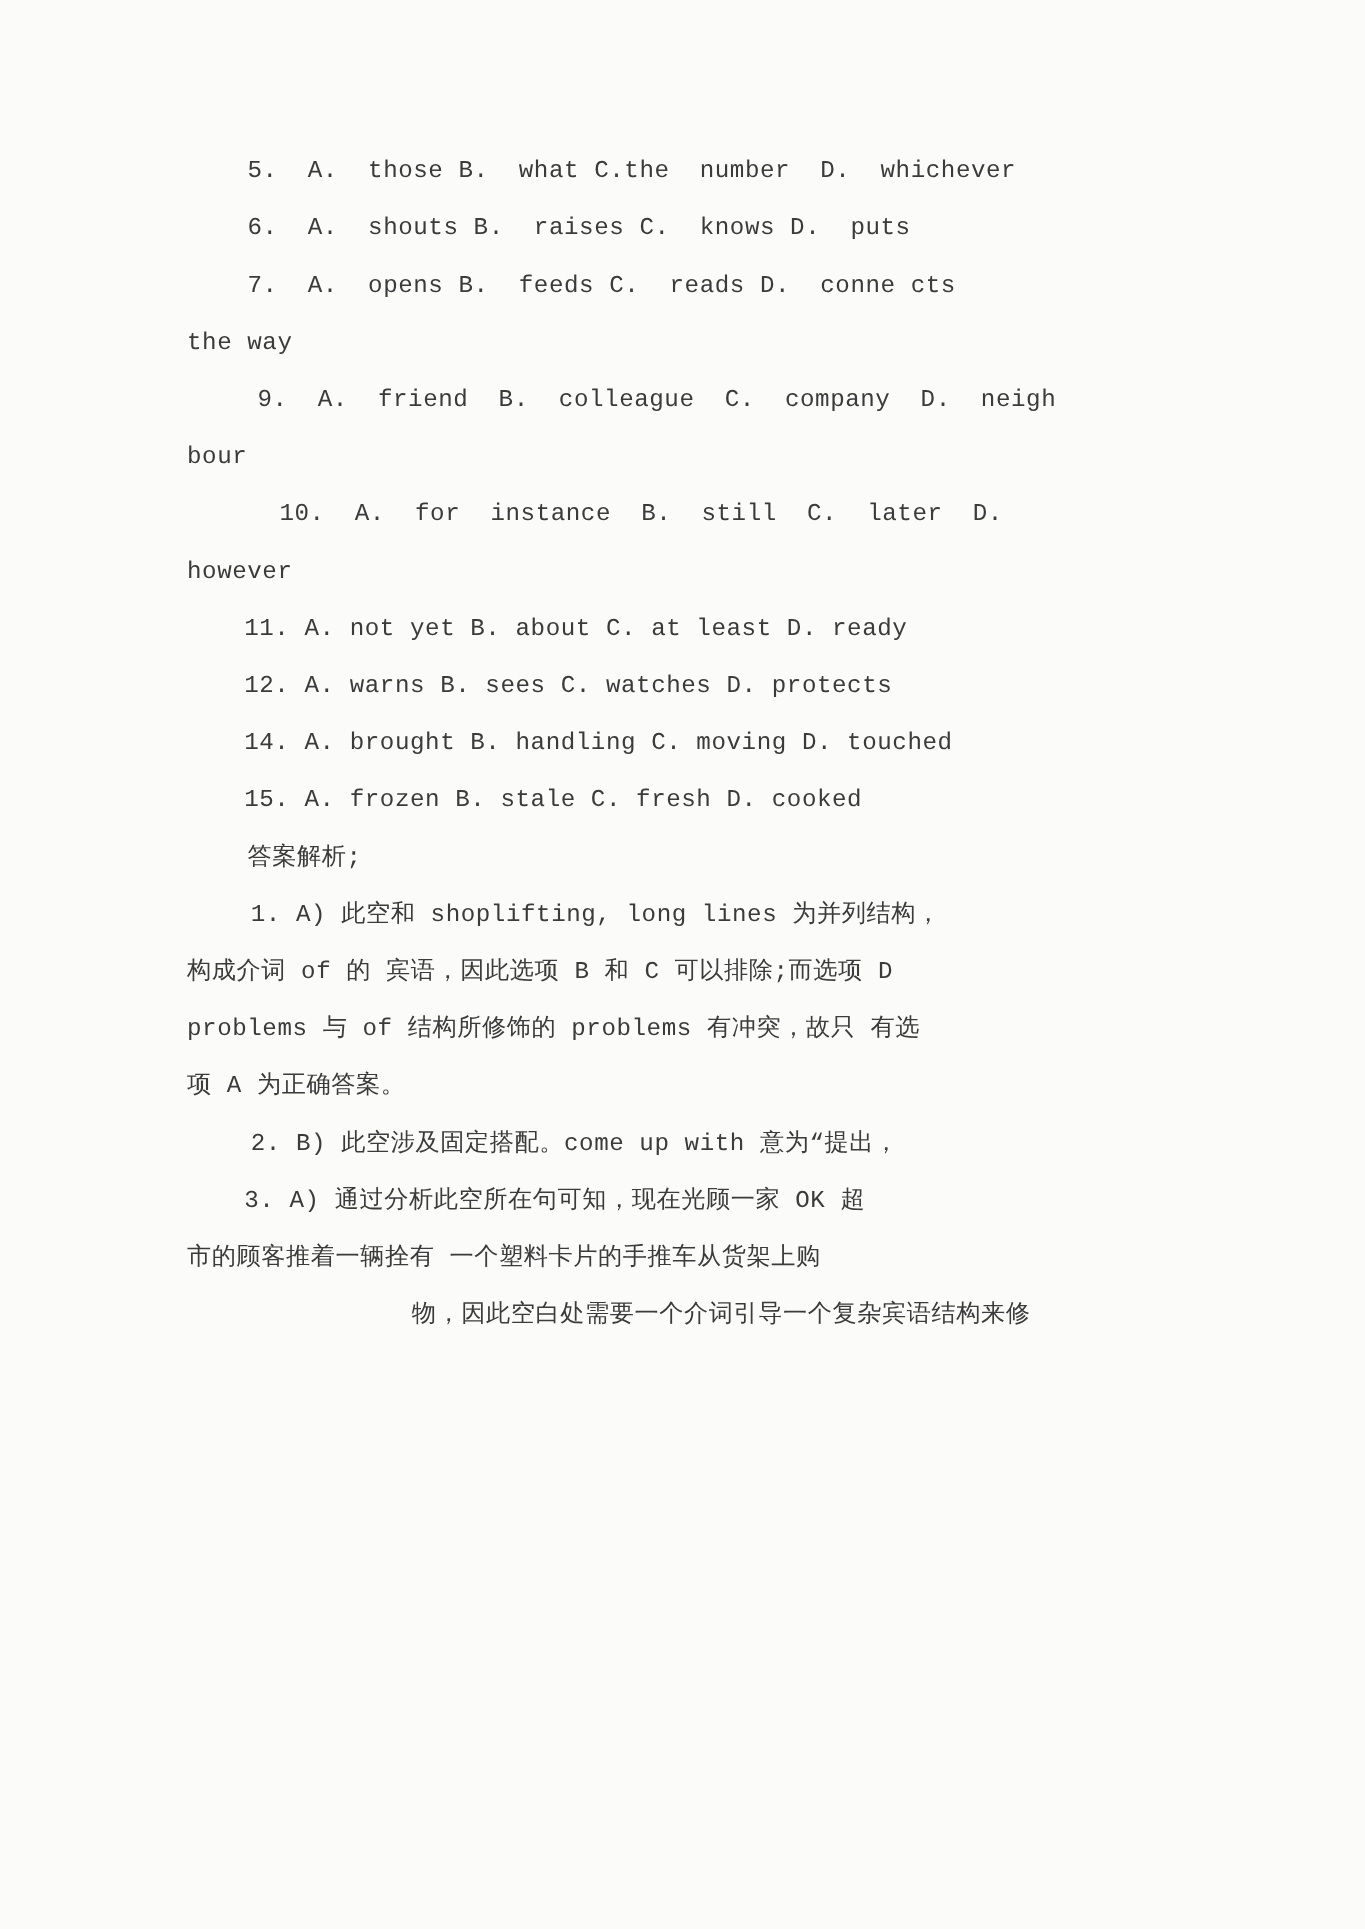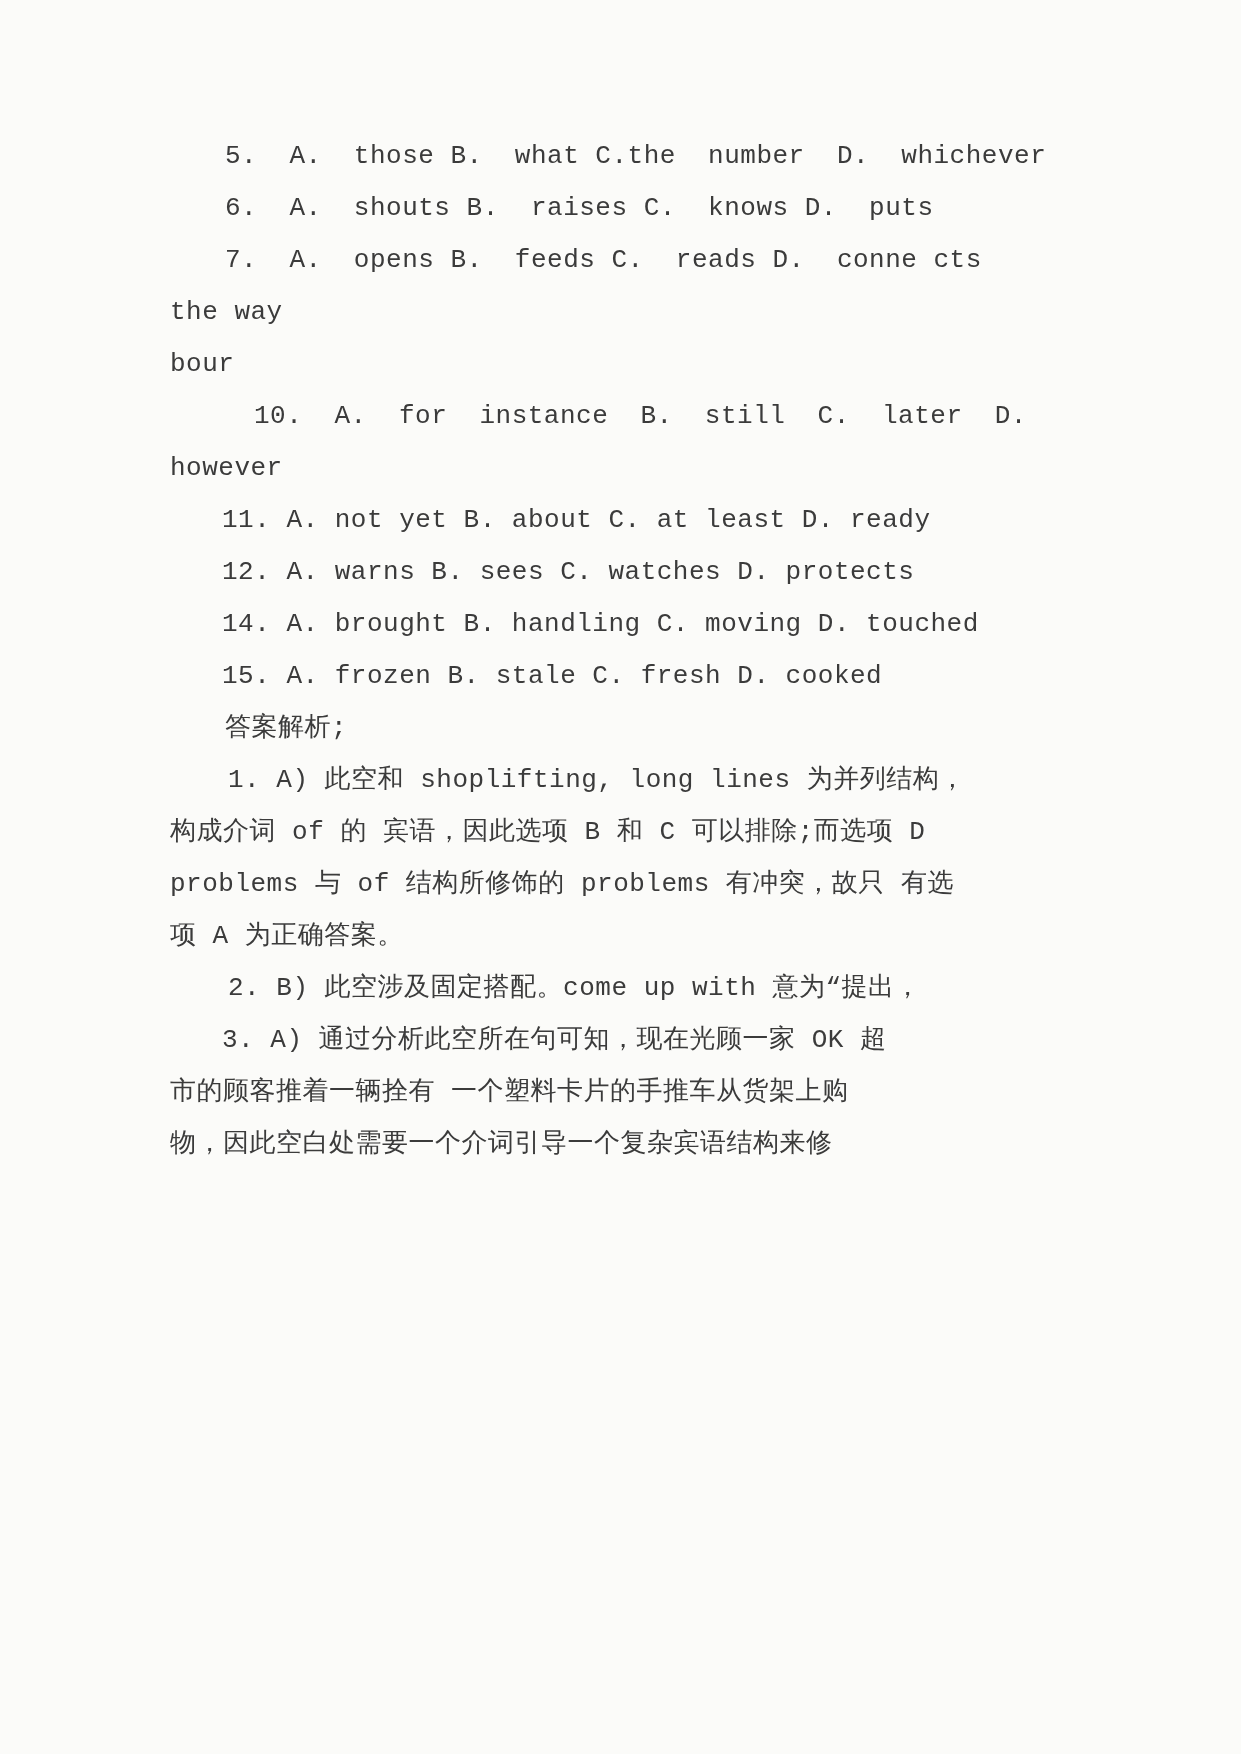--- a/index.html
+++ b/index.html
@@ -16,48 +16,49 @@
     height: 1754px;
     margin: 0 auto;
     background: #fbfbf9;
     overflow: hidden;
     box-sizing: border-box;
     padding: 130px 100px 60px 170px;
   }
   .doc-body {
     width: 100%;
     color: #3b3b3b;
-    font-size: 26px;
+    font-size: 22px;
     line-height: 52px;
   }
   .line {
     white-space: pre;
     letter-spacing: 0.5px;
     min-height: 52px;
   }
 </style>
 </head>
 <body>
 
 <div class="page">
   <div class="doc-body" style="color: rgb(59, 59, 59);">
       <div class="line" style="padding-left: 55px;">5.  A.  those B.  what C.the  number  D.  whichever</div>
       <div class="line" style="padding-left: 55px;">6.  A.  shouts B.  raises C.  knows D.  puts</div>
       <div class="line" style="padding-left: 55px;">7.  A.  opens B.  feeds C.  reads D.  conne cts</div>
       <div class="line" style="padding-left: 0px;">the way</div>
+      <div class="line" style="padding-left: 64px;">9.  A.  friend  B.  colleague  C.  company  D.  neigh</div>
       <div class="line" style="padding-left: 0px;">bour</div>
       <div class="line" style="padding-left: 84px;">10.  A.  for  instance  B.  still  C.  later  D.</div>
       <div class="line" style="padding-left: 0px;">however</div>
       <div class="line" style="padding-left: 52px;">11. A. not yet B. about C. at least D. ready</div>
       <div class="line" style="padding-left: 52px;">12. A. warns B. sees C. watches D. protects</div>
       <div class="line" style="padding-left: 52px;">14. A. brought B. handling C. moving D. touched</div>
       <div class="line" style="padding-left: 52px;">15. A. frozen B. stale C. fresh D. cooked</div>
       <div class="line" style="padding-left: 55px;">答案解析;</div>
       <div class="line" style="padding-left: 58px;">1. A) 此空和 shoplifting, long lines 为并列结构，</div>
       <div class="line" style="padding-left: 0px;">构成介词 of 的 宾语，因此选项 B 和 C 可以排除;而选项 D</div>
       <div class="line" style="padding-left: 0px;">problems 与 of 结构所修饰的 problems 有冲突，故只 有选</div>
       <div class="line" style="padding-left: 0px;">项 A 为正确答案。</div>
       <div class="line" style="padding-left: 58px;">2. B) 此空涉及固定搭配。come up with 意为“提出，</div>
       <div class="line" style="padding-left: 52px;">3. A) 通过分析此空所在句可知，现在光顾一家 OK 超</div>
       <div class="line" style="padding-left: 0px;">市的顾客推着一辆拴有 一个塑料卡片的手推车从货架上购</div>
-      <div class="line" style="padding-left: 0px;">物，因此空白处需要一个介词引导一个复杂宾语结构来修</div>
+      <div class="line" style="padding-left: 0px; text-align: center;">物，因此空白处需要一个介词引导一个复杂宾语结构来修</div>
     </div>
 </div>
 
 </body></html>

